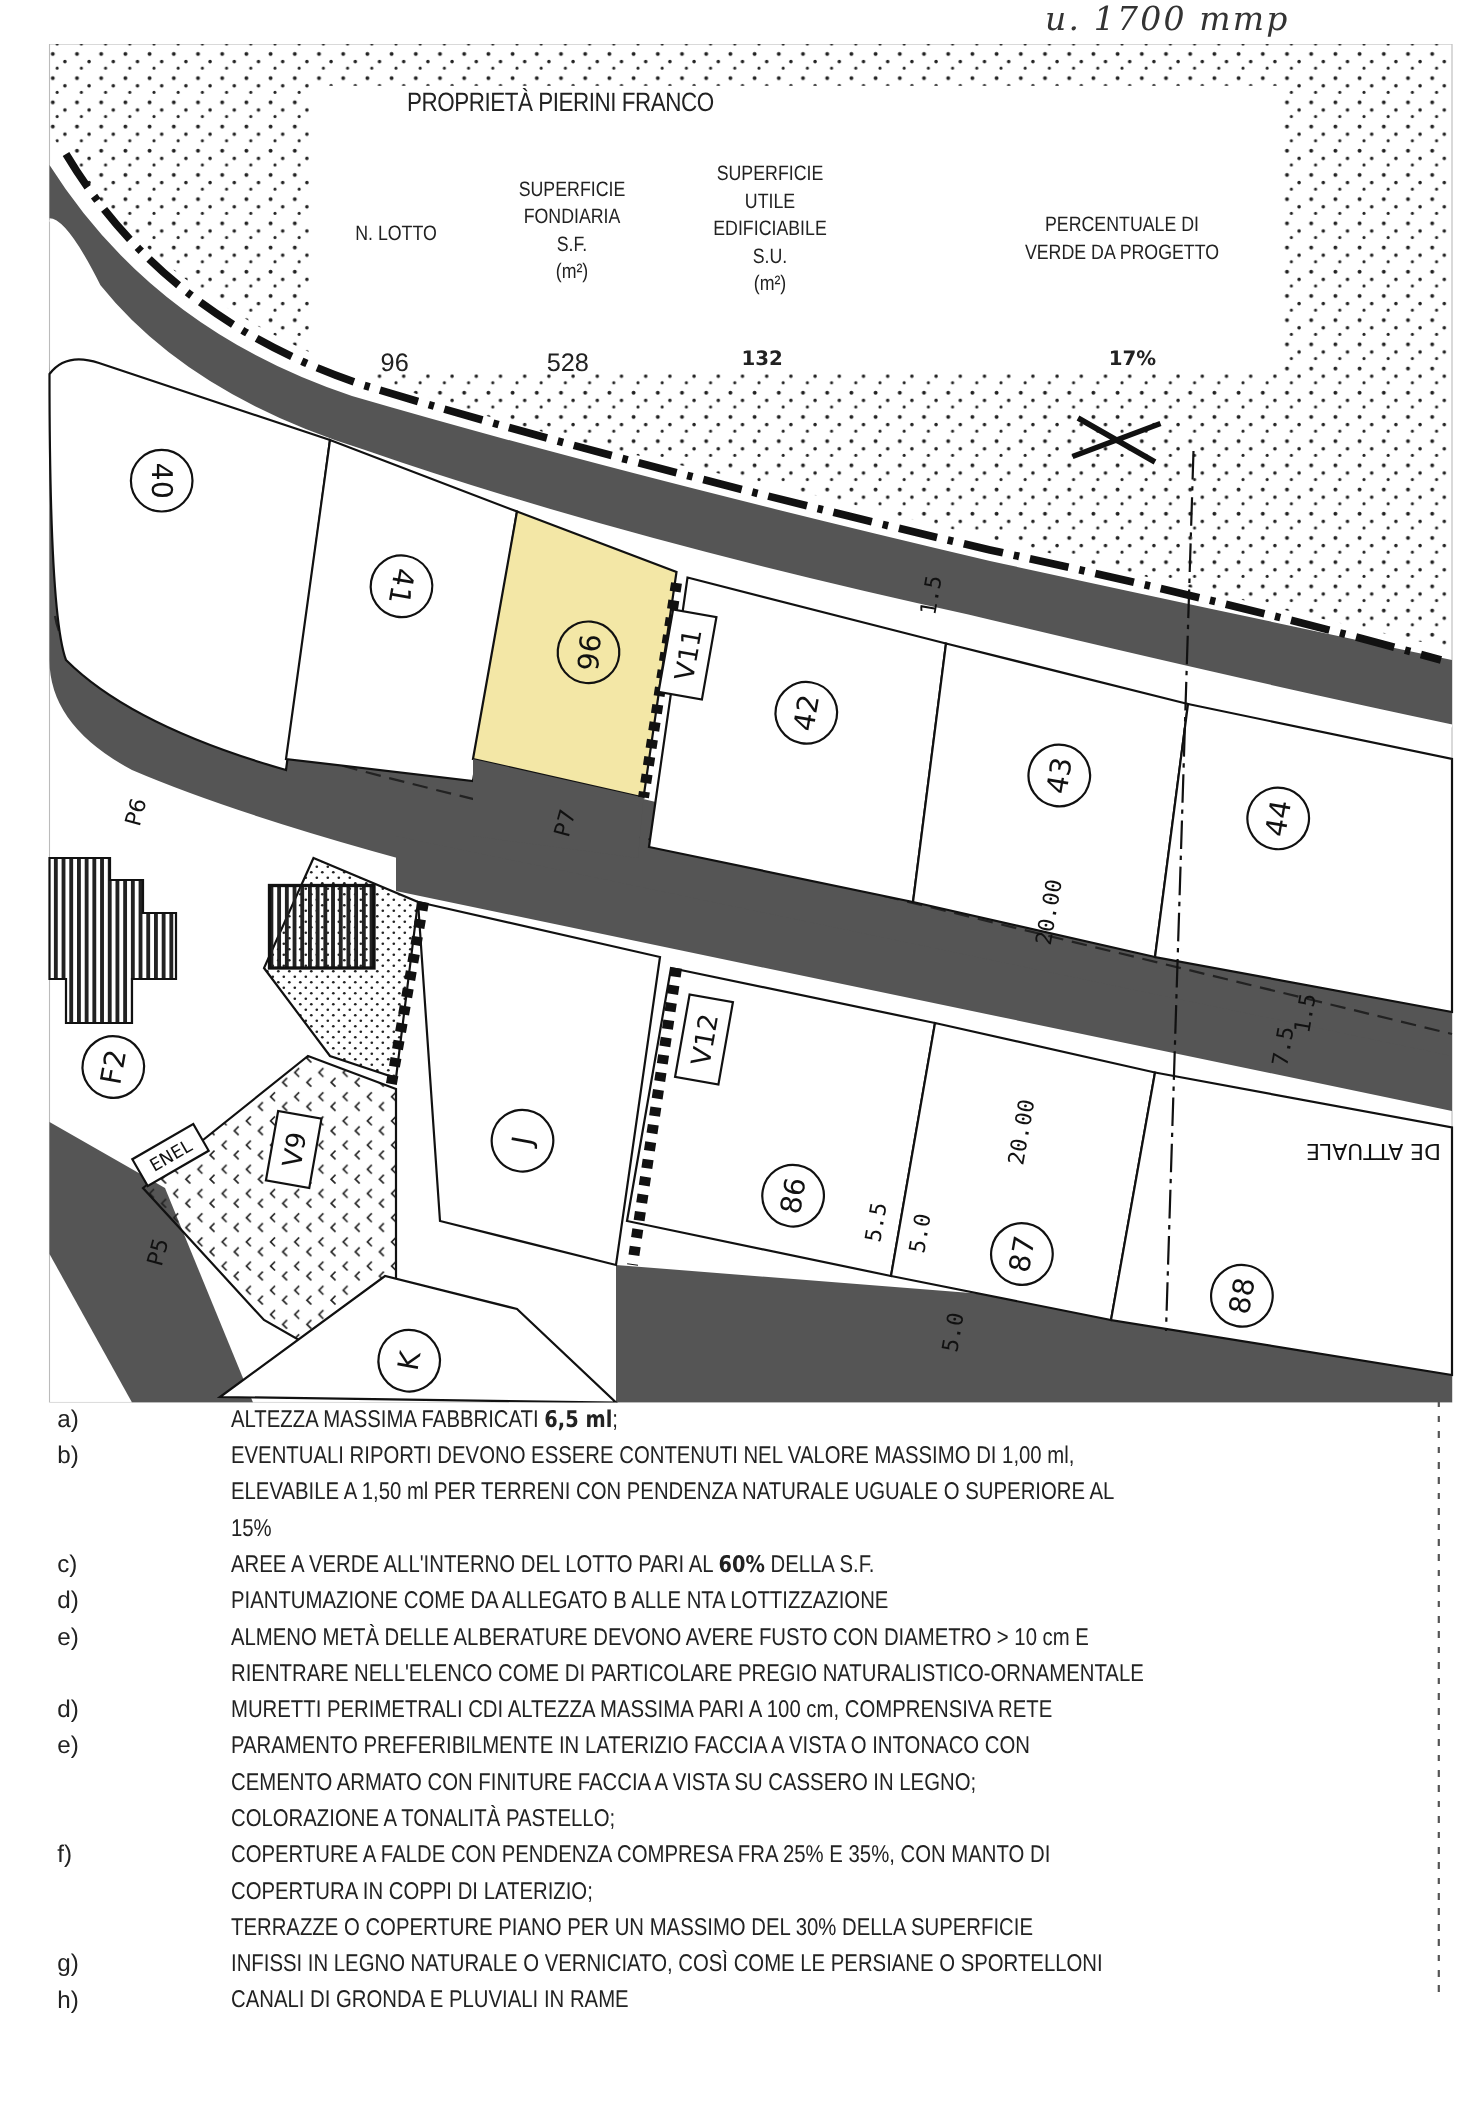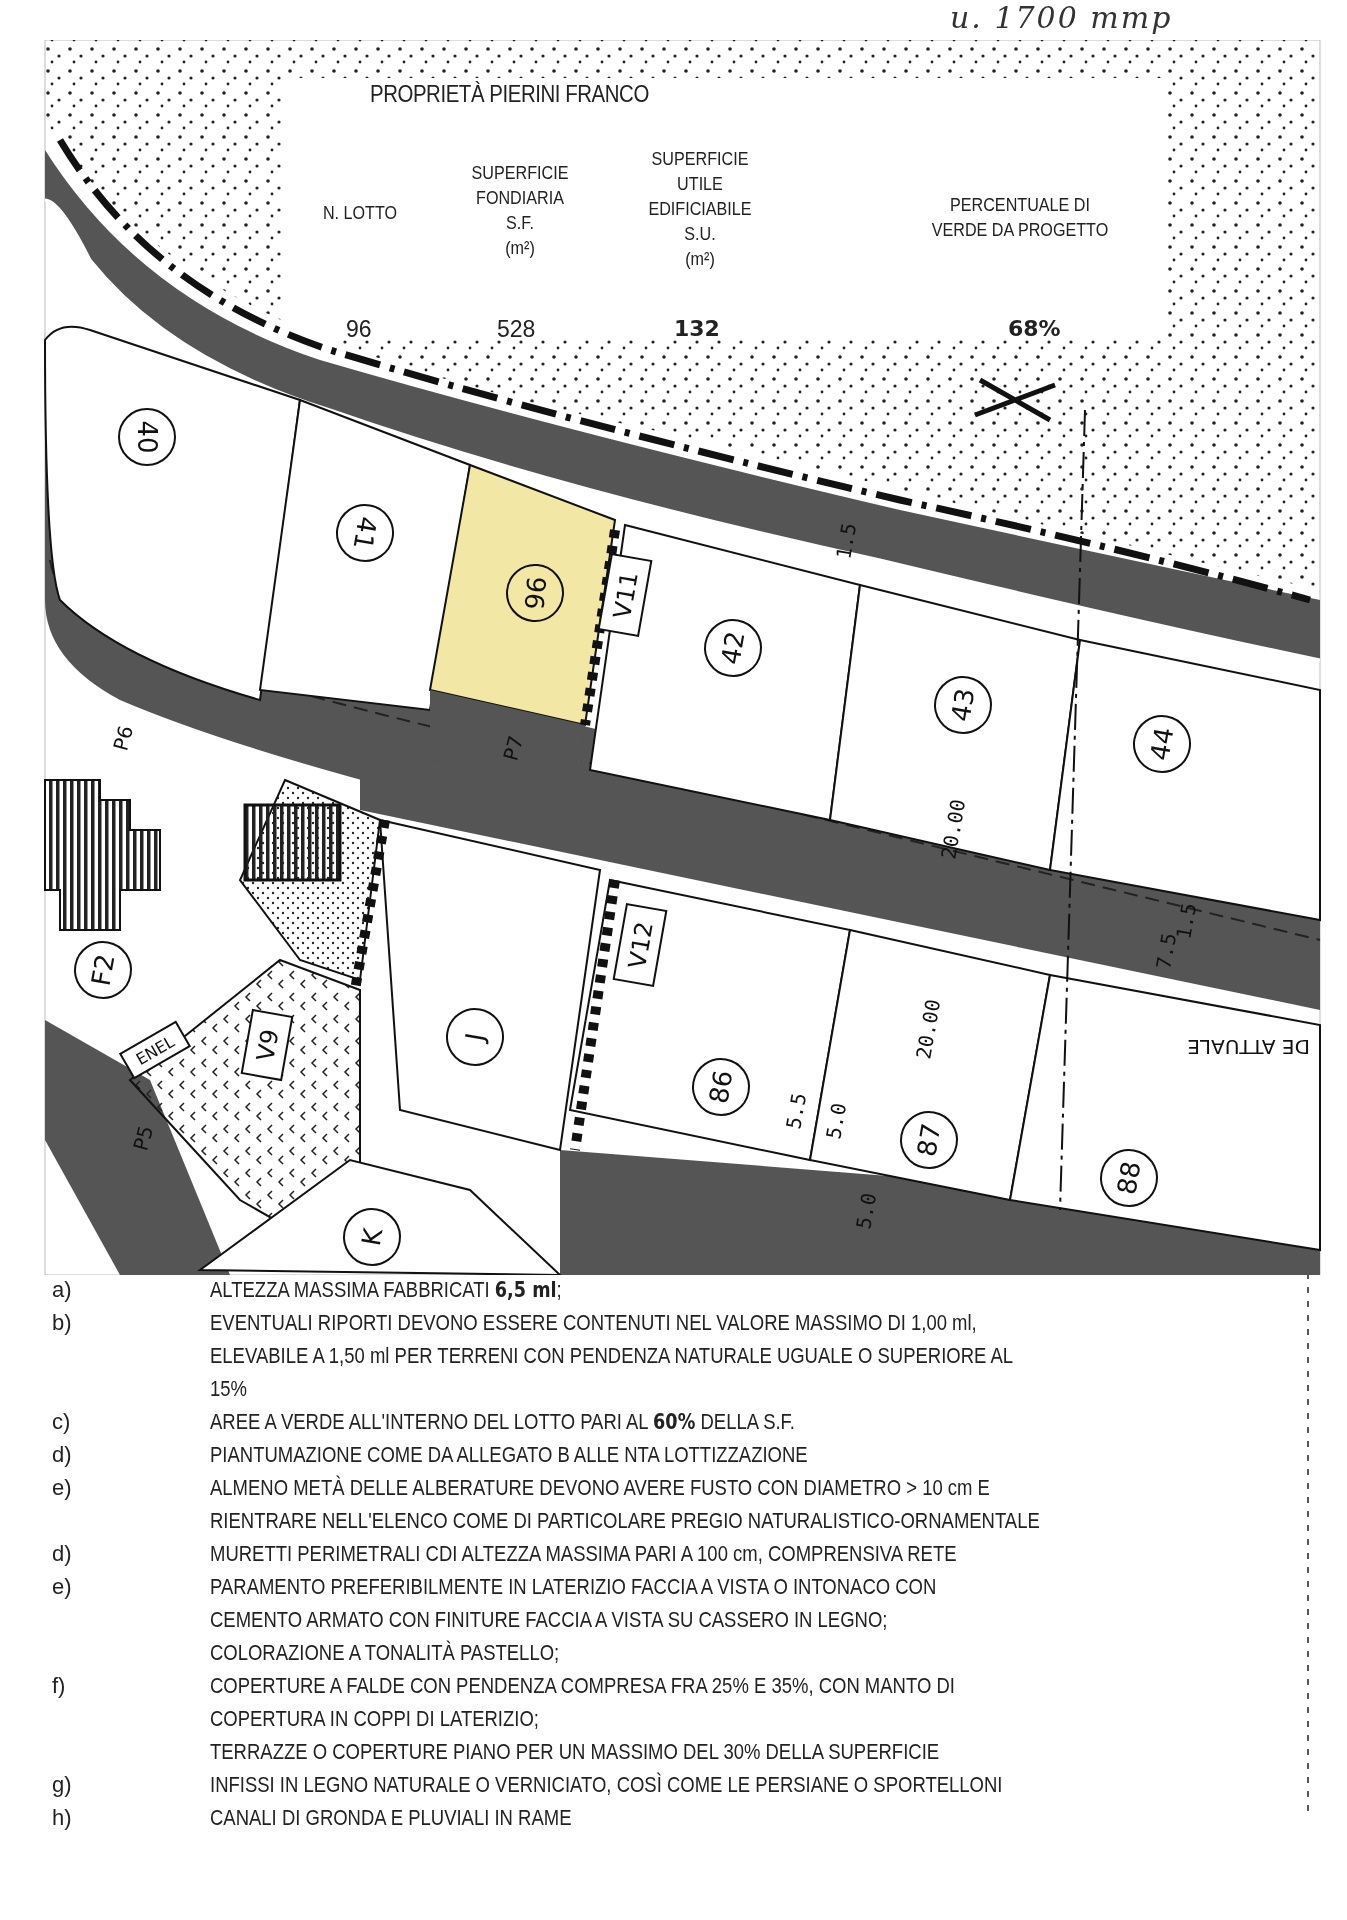--- a/index.html
+++ b/index.html
@@ -2,21 +2,21 @@
 <html><head>
 <meta charset="utf-8">
 <style>
   html, body { margin:0; padding:0; background:#fff; }
   body { width:1347px; height:1920px; position:relative; overflow:hidden; font-family:"DejaVu Sans Condensed","DejaVu Sans",sans-serif; color:#222; }
   #sheet { position:absolute; left:0; top:0; width:1347px; height:1920px; }
   .handwriting { position:absolute; left:950px; top:0px; font-family:"DejaVu Serif",serif; font-style:italic; font-size:30px; color:#333; letter-spacing:2px; }
   .prop-title { position:absolute; left:370px; top:80px; font-family:"Liberation Sans",sans-serif; font-size:24px; letter-spacing:-0.5px; transform:scaleX(0.85); transform-origin:left; }
   .col-h { position:absolute; font-family:"Liberation Sans",sans-serif; font-size:19px; text-align:center; line-height:25px; transform:scaleX(0.85); }
   .col-v { position:absolute; font-family:"Liberation Sans",sans-serif; font-size:23px; }
-  .col-v.bold { font-weight:bold; font-family:"DejaVu Sans",sans-serif; font-size:22px;text-align:right; }
+  .col-v.bold { font-weight:bold; font-family:"DejaVu Sans",sans-serif; font-size:18px;text-align:right; }
   #map { position:absolute; left:40px; top:40px; }
   .legend { position:absolute; left:40px; top:1273px; width:1270px; }
   .leg-row { position:relative; height:33px; font-family:"Liberation Sans",sans-serif; font-size:22px; }
   .leg-row .key { position:absolute; left:12px; top:4px; width:40px; }
   .leg-row .txt { position:absolute; left:170px; top:4px; width:1125px; white-space:nowrap; transform:scaleX(0.84); transform-origin:left; letter-spacing:0px; }
   .leg-row b { font-family:"DejaVu Sans",sans-serif; font-weight:bold; font-size:21px; }
   .right-border { position:absolute; left:1307px; top:1273px; width:2px; height:545px; background:repeating-linear-gradient(#555 0 6px, transparent 6px 14px); }
 </style>
 </head>
 <body>
@@ -204,21 +204,21 @@
     <div>(m²)</div>
   </div>
   <div class="col-h" style="left:900px; top:192px; width:240px;">
     <div>PERCENTUALE DI</div>
     <div>VERDE DA PROGETTO</div>
   </div>
 
   <div class="col-v" style="left:346px; top:316px;">96</div>
   <div class="col-v" style="left:497px; top:316px;">528</div>
   <div class="col-v bold" style="left:674px; top:316px;">132</div>
-  <div class="col-v bold" style="left:1008px; top:316px;">68%</div>
+  <div class="col-v bold" style="left:1008px; top:316px;">17%</div>
 
   <div class="legend" id="legend">
       <div class="leg-row">
         <span class="key">a)</span>
         <span class="txt"><span>ALTEZZA MASSIMA FABBRICATI </span><b>6,5 ml</b><span>;</span></span>
       </div>
       <div class="leg-row">
         <span class="key">b)</span>
         <span class="txt"><span>EVENTUALI RIPORTI DEVONO ESSERE CONTENUTI NEL VALORE MASSIMO DI 1,00 ml,</span><b></b><span></span></span>
       </div>

